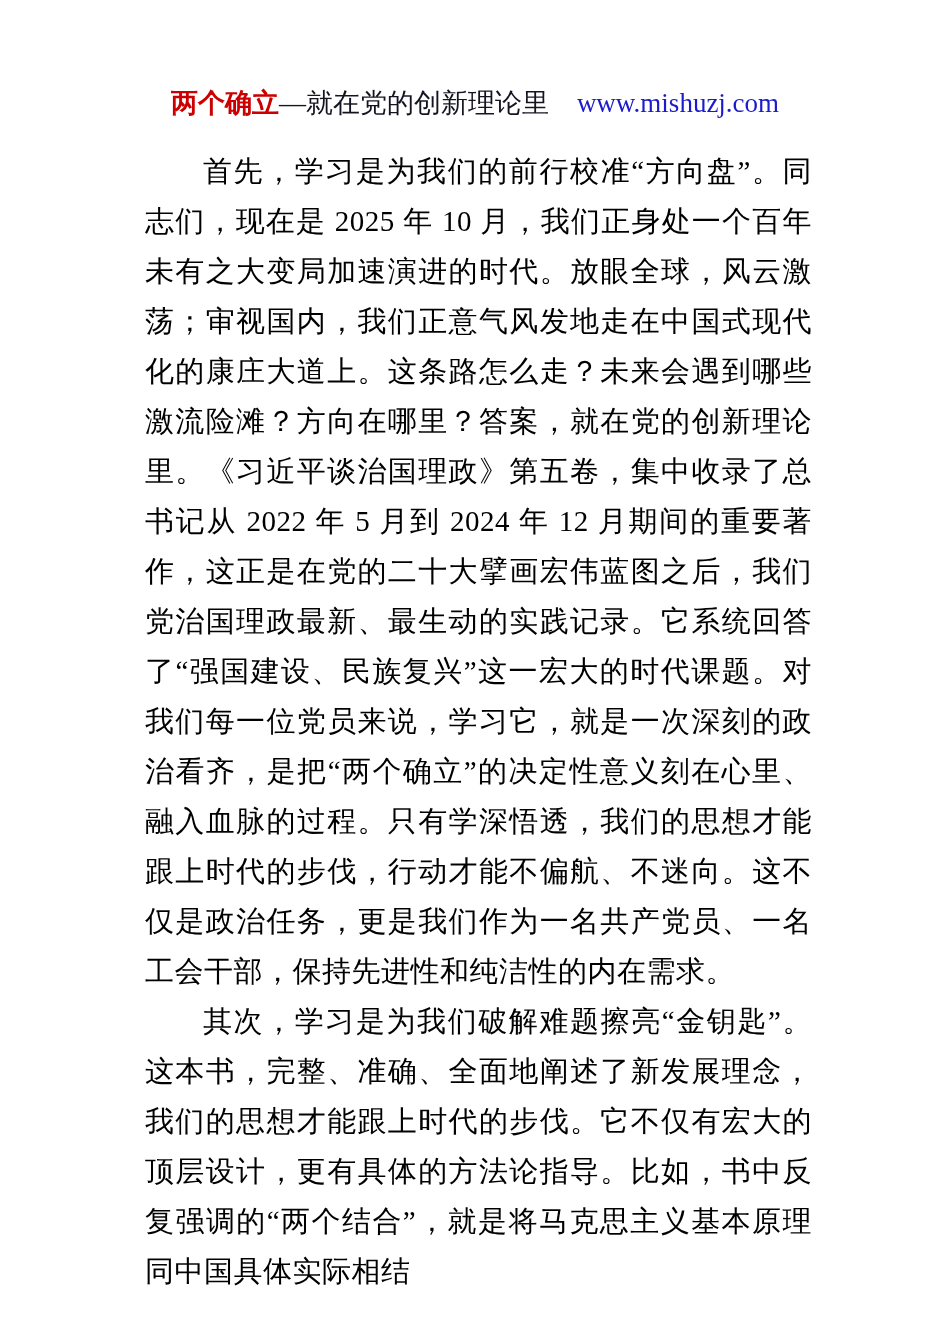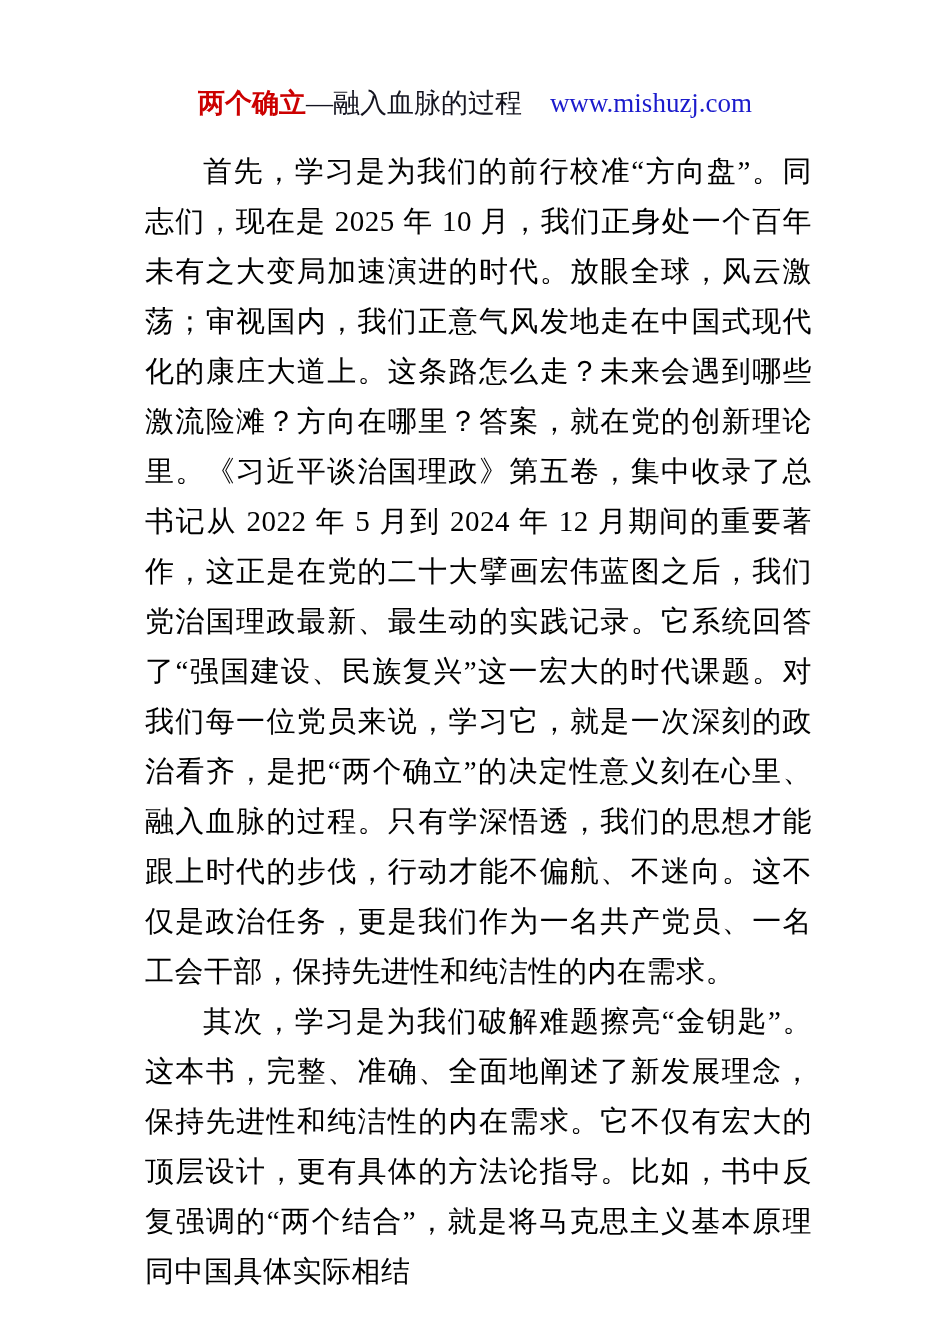--- a/index.html
+++ b/index.html
@@ -54,21 +54,21 @@
     letter-spacing: 0.5px;
     word-break: break-all;
   }
 </style>
 </head>
 <body>
 
 <div class="page">
 
   <div class="header">
-    <span class="site-name">两个确立</span><span class="tagline">—融入血脉的过程</span><a class="site-url">www.mishuzj.com</a>
+    <span class="site-name">两个确立</span><span class="tagline">—就在党的创新理论里</span><a class="site-url">www.mishuzj.com</a>
   </div>
 
   <div class="body-text">
     <p class="para">首先，学习是为我们的前行校准“方向盘”。同志们，现在是 2025 年 10 月，我们正身处一个百年未有之大变局加速演进的时代。放眼全球，风云激荡；审视国内，我们正意气风发地走在中国式现代化的康庄大道上。这条路怎么走？未来会遇到哪些激流险滩？方向在哪里？答案，就在党的创新理论里。《习近平谈治国理政》第五卷，集中收录了总书记从 2022 年 5 月到 2024 年 12 月期间的重要著作，这正是在党的二十大擘画宏伟蓝图之后，我们党治国理政最新、最生动的实践记录。它系统回答了“强国建设、民族复兴”这一宏大的时代课题。对我们每一位党员来说，学习它，就是一次深刻的政治看齐，是把“两个确立”的决定性意义刻在心里、融入血脉的过程。只有学深悟透，我们的思想才能跟上时代的步伐，行动才能不偏航、不迷向。这不仅是政治任务，更是我们作为一名共产党员、一名工会干部，保持先进性和纯洁性的内在需求。</p>
-    <p class="para">其次，学习是为我们破解难题擦亮“金钥匙”。这本书，完整、准确、全面地阐述了新发展理念，保持先进性和纯洁性的内在需求。它不仅有宏大的顶层设计，更有具体的方法论指导。比如，书中反复强调的“两个结合”，就是将马克思主义基本原理同中国具体实际相结</p>
+    <p class="para">其次，学习是为我们破解难题擦亮“金钥匙”。这本书，完整、准确、全面地阐述了新发展理念，我们的思想才能跟上时代的步伐。它不仅有宏大的顶层设计，更有具体的方法论指导。比如，书中反复强调的“两个结合”，就是将马克思主义基本原理同中国具体实际相结</p>
   </div>
 
 </div>
 
 </body></html>

